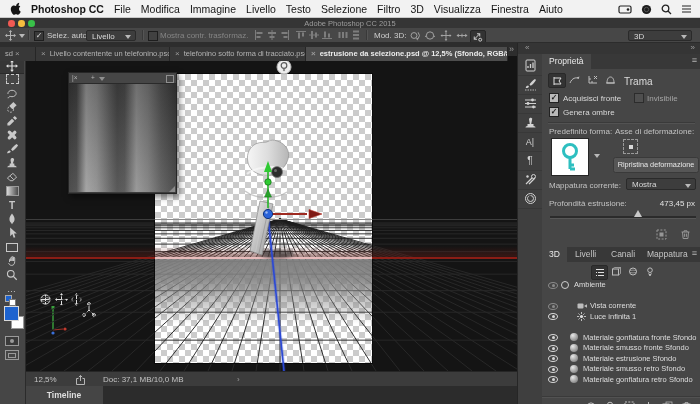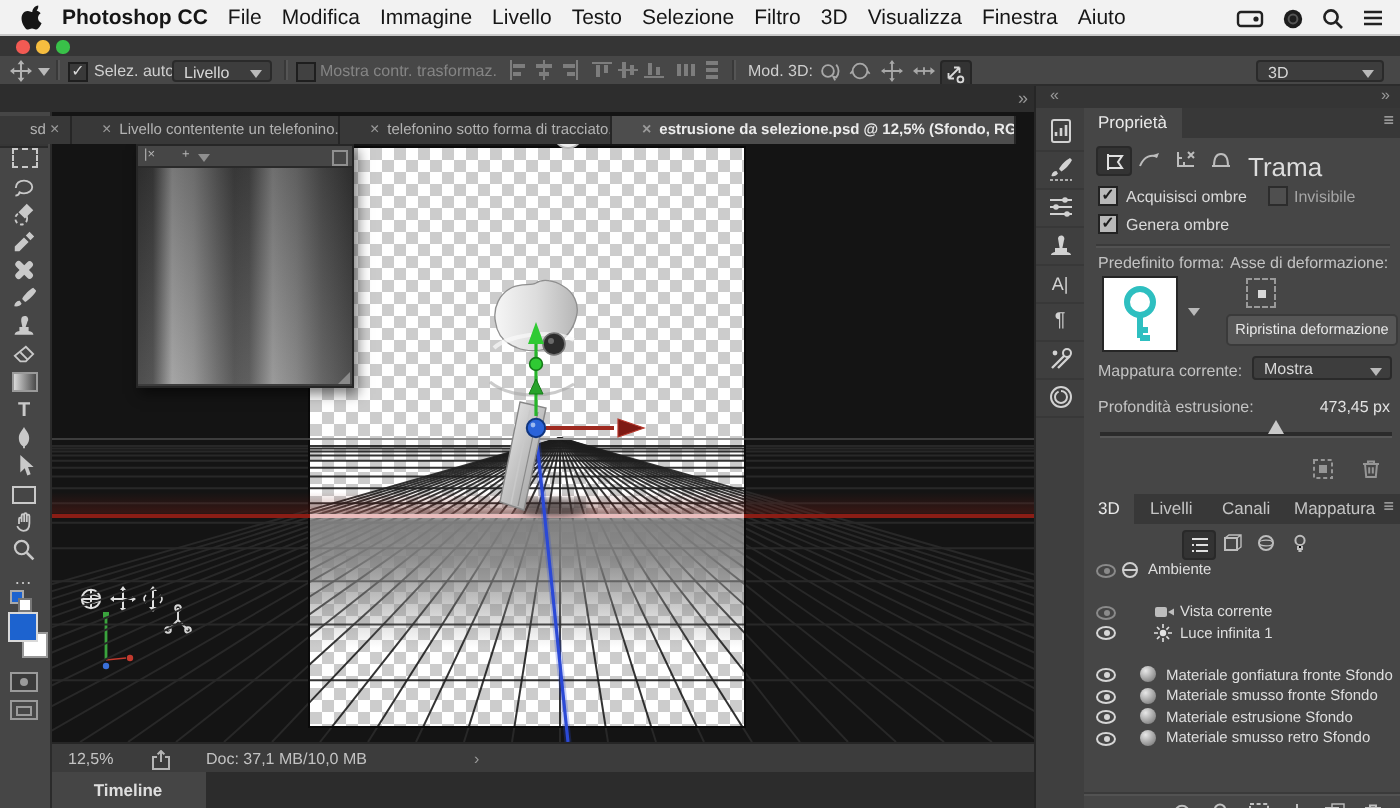--- a/index.html
+++ b/index.html
@@ -27,23 +27,23 @@
       font-size:8px;line-height:8px;text-align:center;color:#dcdcdc}
   .cb.off{background:#414141;color:transparent}
   .sel{position:absolute;background:#3d3d3d;border:1px solid #2a2a2a;border-radius:2px;
        font-size:8px;color:#d8d8d8;line-height:11px;padding-left:5px;box-sizing:border-box}
   .tri-dn{position:absolute;width:0;height:0;border-left:3px solid transparent;
           border-right:3px solid transparent;border-top:4px solid #b9b9b9}
   .optic{position:absolute;top:2px;opacity:.75}
   .optic.on{background:#333;border:1px solid #262626;border-radius:2px;opacity:1}
   
   #tabbar{left:0;top:42px;width:517px;height:14px;background:#2d2d2d;z-index:48}
-  .dtab{position:absolute;top:16px;height:14px;background:#383838;border-right:1px solid #262626;
+  .dtab{position:absolute;top:5px;height:14px;background:#383838;border-right:1px solid #262626;
         font-size:7.5px;color:#b3b3b3;line-height:14px;white-space:nowrap;overflow:hidden;
-        padding-left:15px;box-sizing:border-box}
+        padding-left:5px;box-sizing:border-box}
   .dtab .x{color:#9a9a9a;margin-right:4px;font-size:8px}
   .dtab.active{background:#4d4d4d;color:#ececec;font-weight:bold}
   #tab-overflow{position:absolute;right:3px;top:0;font-size:9px;color:#9a9a9a;line-height:14px}
   
   #toolbar{left:0;top:56px;width:25px;height:348px;background:#464646;border-right:1px solid #2b2b2b;z-index:40}
   .tool{position:absolute;left:0;width:24px;height:14px;display:flex;align-items:center;justify-content:center}
   .tool.selected{background:#363636;border-top:1px solid #2a2a2a;border-bottom:1px solid #2a2a2a}
   .swatch{position:absolute;border:1px solid #d9d9d9}
   
   #canvas{left:25px;top:56px;width:492px;height:315px;background:#141414;overflow:hidden;z-index:10}
@@ -163,20 +163,21 @@
           <path d="M1,2h9M1,5h9M1,8h9" stroke="#222" stroke-width="1.2"></path>
         </svg>
       </span>
   </span>
 </div>
 
 <div class="abs" id="titlebar">
   <span class="light" style="left:8px;background:#f25a53"></span>
   <span class="light" style="left:18px;background:#f6bd3f"></span>
   <span class="light" style="left:28px;background:#39c149"></span>
+  <span class="t">Adobe Photoshop CC 2015</span>
 </div>
 
 <div class="abs" id="optionsbar">
   <span class="optic" style="left:5px">
     <svg width="11" height="11" viewBox="0 0 13 13">
         <path d="M6.5 0l2 2.5h-4zM6.5 13l-2-2.5h4zM0 6.5l2.5-2v4zM13 6.5l-2.5 2v-4z" fill="#d8d8d8"></path>
         <path d="M6.5 2v9M2 6.5h9" stroke="#d8d8d8" stroke-width="1.2"></path>
       </svg>
   </span>
   <span class="tri-dn" style="left:19px;top:6px"></span>
@@ -727,24 +728,24 @@
           <svg width="11" height="10" viewBox="0 0 11 10">
             <path d="M2,1v7h8M2,4h2M5,8v-2" stroke="#bdbdbd" fill="none"></path>
             <path d="M7,1l3,3M10,1L7,4" stroke="#bdbdbd"></path>
           </svg>
         </span>
       <span class="ibox" style="left:60px;top:4px">
           <svg width="11" height="10" viewBox="0 0 11 10">
             <path d="M2,8c0-4,1.5-6,3.5-6s3.5,2,3.5,6z M1,8h9" fill="none" stroke="#bdbdbd"></path>
           </svg>
         </span>
-      <span class="plabel" style="left:82px;top:7px;color:#dcdcdc;font-size:13px">Trama</span>
+      <span class="plabel" style="left:82px;top:7px;color:#dcdcdc;font-size:10px">Trama</span>
 
       <span class="pcb" style="left:7px;top:24px">✓</span>
-      <span class="plabel" style="left:21px;top:25px;color:#dadada">Acquisisci ombre</span>
+      <span class="plabel" style="left:21px;top:25px;color:#dadada">Acquisisci fronte</span>
       <span class="pcb off" style="left:92px;top:24px"></span>
       <span class="plabel" style="left:105px;top:25px;color:#a5a5a5">Invisibile</span>
       <span class="pcb" style="left:7px;top:38px">✓</span>
       <span class="plabel" style="left:21px;top:39px;color:#dadada">Genera ombre</span>
 
       <span class="abs" style="left:6px;top:53px;width:147px;height:1px;background:#3a3a3a;border-bottom:1px solid #525252"></span>
 
       <span class="plabel" style="left:7px;top:58px">Predefinito forma:</span>
       <span class="plabel" style="left:73px;top:58px">Asse di deformazione:</span>
       <span class="abs" style="left:9px;top:69px;width:36px;height:36px;background:#fff;border:1px solid #262626">
@@ -854,20 +855,25 @@
       <div class="t3row" style="top:90.5px">
         <span class="eye"></span>
         <span class="mico ic-mat" style="left:28px"></span>
         <span class="lbl" style="left:41px">Materiale estrusione Sfondo</span>
       </div>
       <div class="t3row" style="top:101px">
         <span class="eye"></span>
         <span class="mico ic-mat" style="left:28px"></span>
         <span class="lbl" style="left:41px">Materiale smusso retro Sfondo</span>
       </div>
+      <div class="t3row" style="top:111.5px">
+        <span class="eye"></span>
+        <span class="mico ic-mat" style="left:28px"></span>
+        <span class="lbl" style="left:41px">Materiale gonfiatura retro Sfondo</span>
+      </div>
 
       <div class="abs" style="left:0;top:134px;width:159px;height:1px;background:#3a3a3a;border-bottom:1px solid #525252"></div>
       <span class="abs" style="left:44px;top:139px">
           <svg width="11" height="11" viewBox="0 0 11 11">
             <circle cx="5" cy="5.5" r="3.6" fill="none" stroke="#c0c0c0"></circle>
             <ellipse cx="5" cy="5.5" rx="3.6" ry="1.4" fill="none" stroke="#c0c0c0" stroke-width=".6"></ellipse>
             <path d="M8.5,8v3M7,9.5h3" stroke="#c0c0c0" stroke-width=".9"></path>
           </svg>
         </span>
       <span class="abs" style="left:63px;top:139px">

